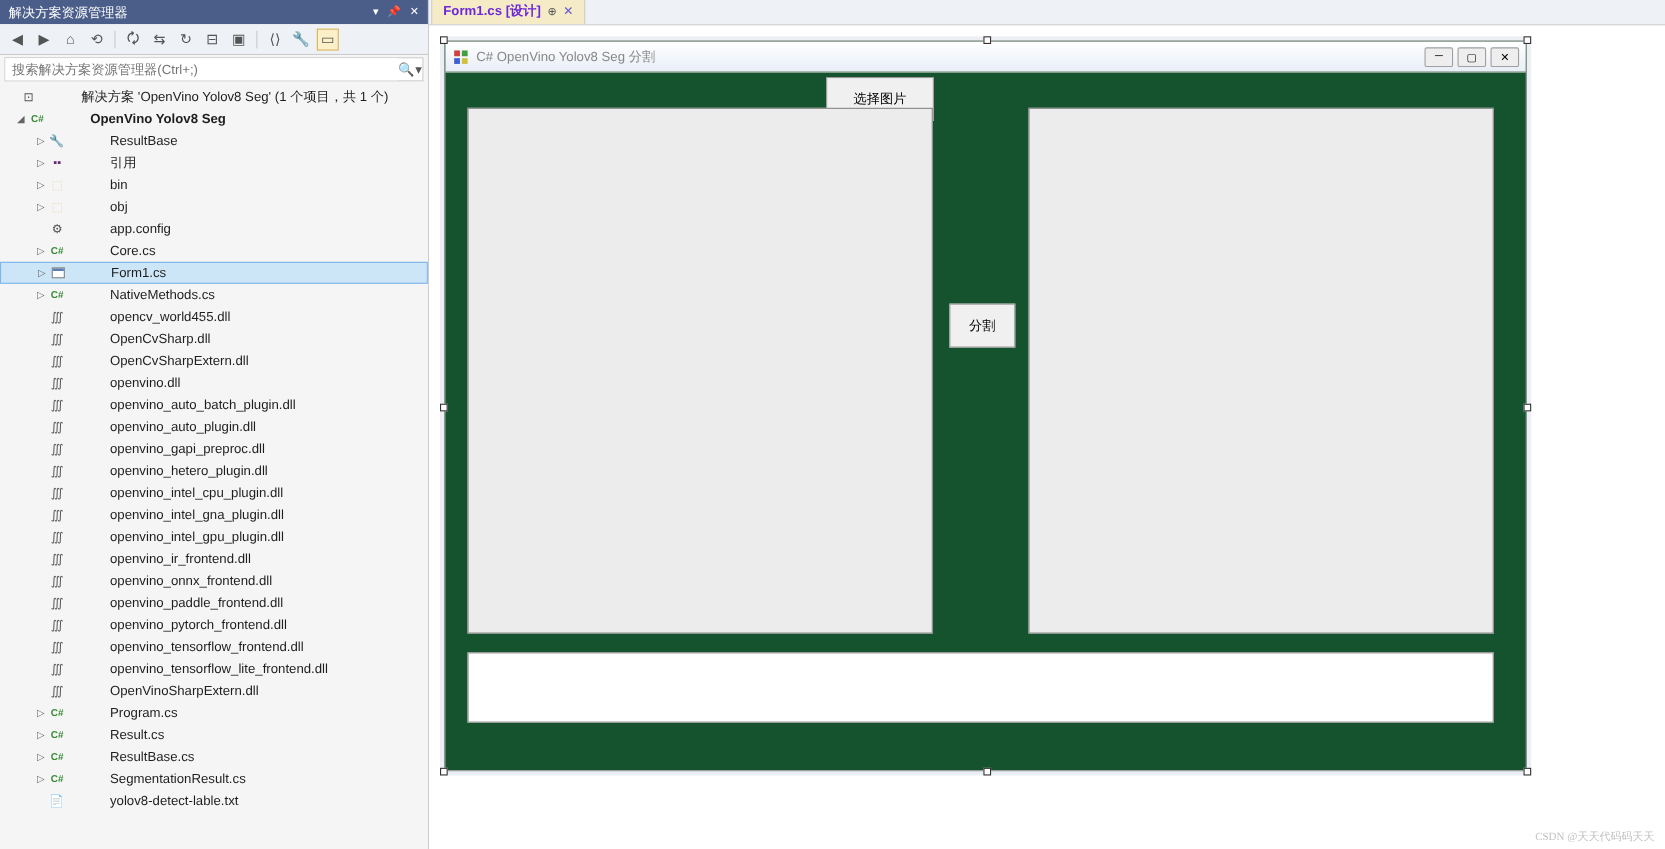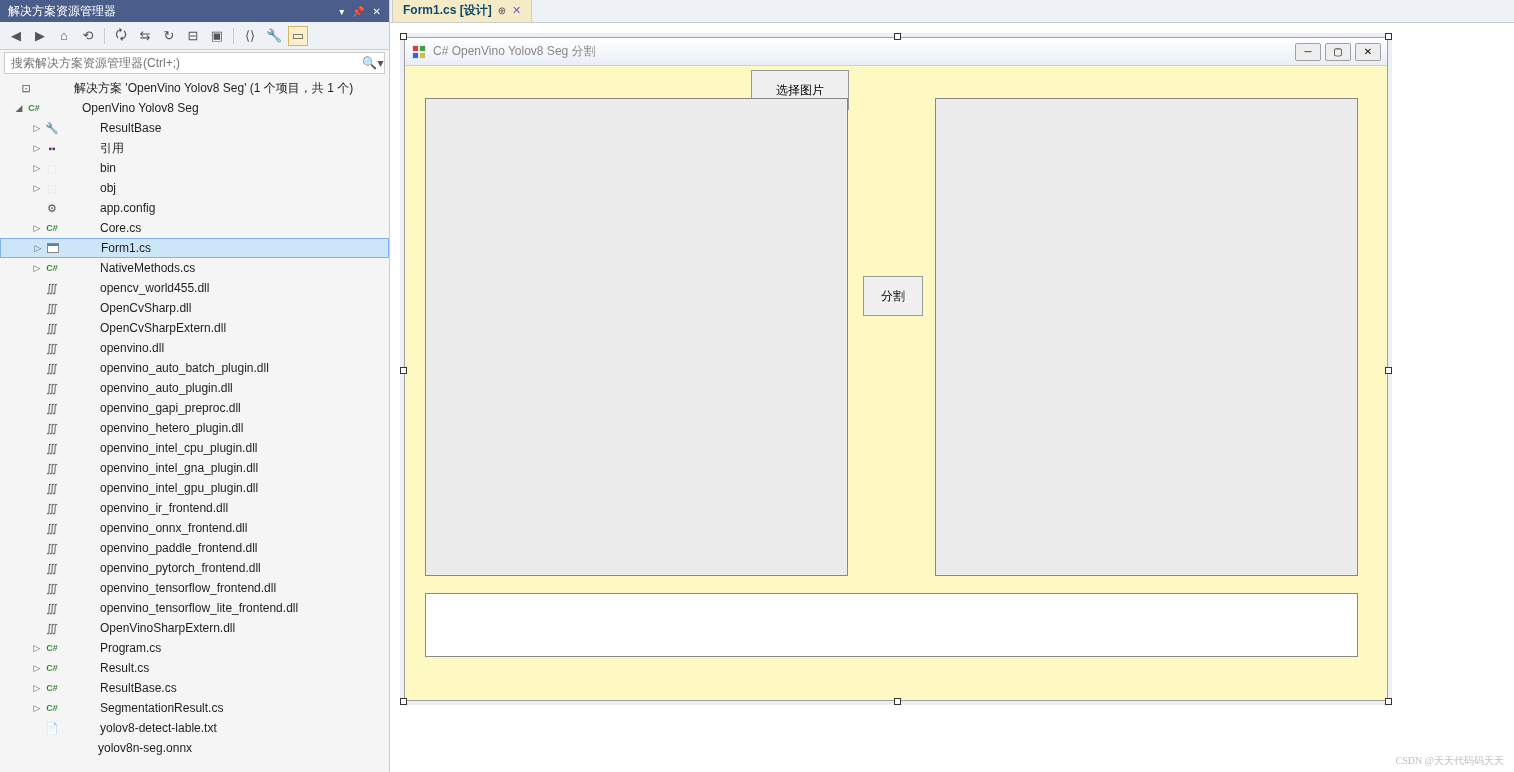--- a/index.html
+++ b/index.html
@@ -20,42 +20,42 @@
     .search-box { display: flex; border: 1px solid #ccc; background: #fff; margin: 2px 4px; height: 22px; }
     .search-input { flex: 1; border: none; padding: 2px 6px; font-size: 12px; outline: none; color: #888; }
     .search-icon { width: 22px; display: flex; align-items: center; justify-content: center; color: #555; cursor: pointer; font-size: 12px; }
     
     .tree { flex: 1; overflow-y: auto; background: #f5f5f5; padding: 2px 0; }
     .tree-item { display: flex; align-items: center; padding: 1px 4px; height: 20px; cursor: pointer; white-space: nowrap; }
     .tree-item.selected { background: #cde6f7; border: 1px solid #7eb4ea; padding: 0px 3px; }
     .tree-toggle { width: 14px; display: inline-flex; justify-content: center; font-size: 9px; color: #666; }
     .tree-icon { width: 16px; height: 16px; display: inline-flex; align-items: center; justify-content: center; margin-right: 4px; font-size: 11px; }
     .tree-label { font-size: 12px; color: #1e1e1e; margin-left: 36px; }
-    .tree-label.bold { font-weight: normal; }
+    .tree-label.bold { font-weight: bold; }
     .icon-solution { color: #555; }
     .icon-csharp { color: #388a34; font-weight: bold; font-size: 9px; }
     .icon-folder { color: #dcb67a; }
     .icon-ref { color: #68217a; font-size: 10px; }
     .icon-dll { color: #555; font-size: 11px; }
     .icon-file { color: #555; }
     .icon-wrench { color: #555; }
     .icon-form { color: #555; border: 1px solid #888; width: 12px; height: 10px; background: linear-gradient(to bottom, #5a7fb5 0%, #5a7fb5 30%, #fff 30%, #fff 100%); }
     
     
     .right-panel { flex: 1; display: flex; flex-direction: column; }
     .tab-bar { background: #eef1f6; display: flex; height: 22px; align-items: flex-end; padding-left: 2px; }
     .tab { background: #f5ecc7; border: 1px solid #ccc; border-bottom: none; padding: 3px 10px; display: flex; align-items: center; gap: 6px; font-size: 12px; cursor: pointer; }
     .tab-pin { color: #555; font-size: 10px; }
     .tab-close { color: #6a5acd; font-size: 11px; }
     .tab.active { background: #f5ecc7; }
-    .tab-label { color: #0c4a6e; }
+    .tab-label { color: #6d28d9; }
     
     .designer-surface { flex: 1; background: #fff; position: relative; border-top: 1px solid #ccc; }
     .form-container { position: absolute; left: 14px; top: 14px; width: 984px; height: 664px; }
-    .form-window { width: 100%; height: 100%; border: 1px solid #a0a0a0; background: #fef9c3; box-shadow: 0 0 0 4px rgba(160,175,200,0.2); }
+    .form-window { width: 100%; height: 100%; border: 1px solid #a0a0a0; background: #14532d; box-shadow: 0 0 0 4px rgba(160,175,200,0.2); }
     .form-titlebar { height: 28px; background: linear-gradient(to bottom, #fff 0%, #e8eef7 100%); border-bottom: 1px solid #d0d0d0; display: flex; align-items: center; padding: 0 6px; }
     .form-icon { width: 16px; height: 16px; margin-right: 6px; display: inline-flex; align-items: center; justify-content: center; }
     .form-icon svg { width: 14px; height: 14px; }
     .form-title { flex: 1; font-size: 12px; color: #888; }
     .form-controls { display: flex; gap: 4px; }
     .form-ctrl-btn { width: 26px; height: 18px; border: 1px solid #a0a0a0; background: #eee; display: flex; align-items: center; justify-content: center; font-size: 10px; cursor: pointer; border-radius: 2px; }
     
     .form-body { position: relative; height: calc(100% - 28px); }
     .wf-button { position: absolute; background: #f0f0f0; border: 1px solid #999; font-size: 12px; display: flex; align-items: center; justify-content: center; cursor: pointer; }
     .picture-box { position: absolute; border: 1px solid #888; background: #ececec; }
@@ -240,23 +240,20 @@
         <span class="tree-label">ResultBase.cs</span>
       </div>
     <div class="tree-item" style="padding-left:30px">
         <span class="tree-toggle">▷</span>
         <span class="tree-icon icon-csharp">C#</span>
         <span class="tree-label">SegmentationResult.cs</span>
       </div>
     <div class="tree-item" style="padding-left:44px">
         <span class="tree-icon icon-file">📄</span>
         <span class="tree-label">yolov8-detect-lable.txt</span>
-      </div>
-    <div class="tree-item" style="padding-left:62px">
-        <span class="tree-label">yolov8n-seg.onnx</span>
       </div>
   </div>
 </div>
 
 <div class="right-panel">
   <div class="tab-bar">
     <div class="tab active">
       <span class="tab-label"><b>Form1.cs [设计]</b></span>
       <span class="tab-pin">⊕</span>
       <span class="tab-close">✕</span>

